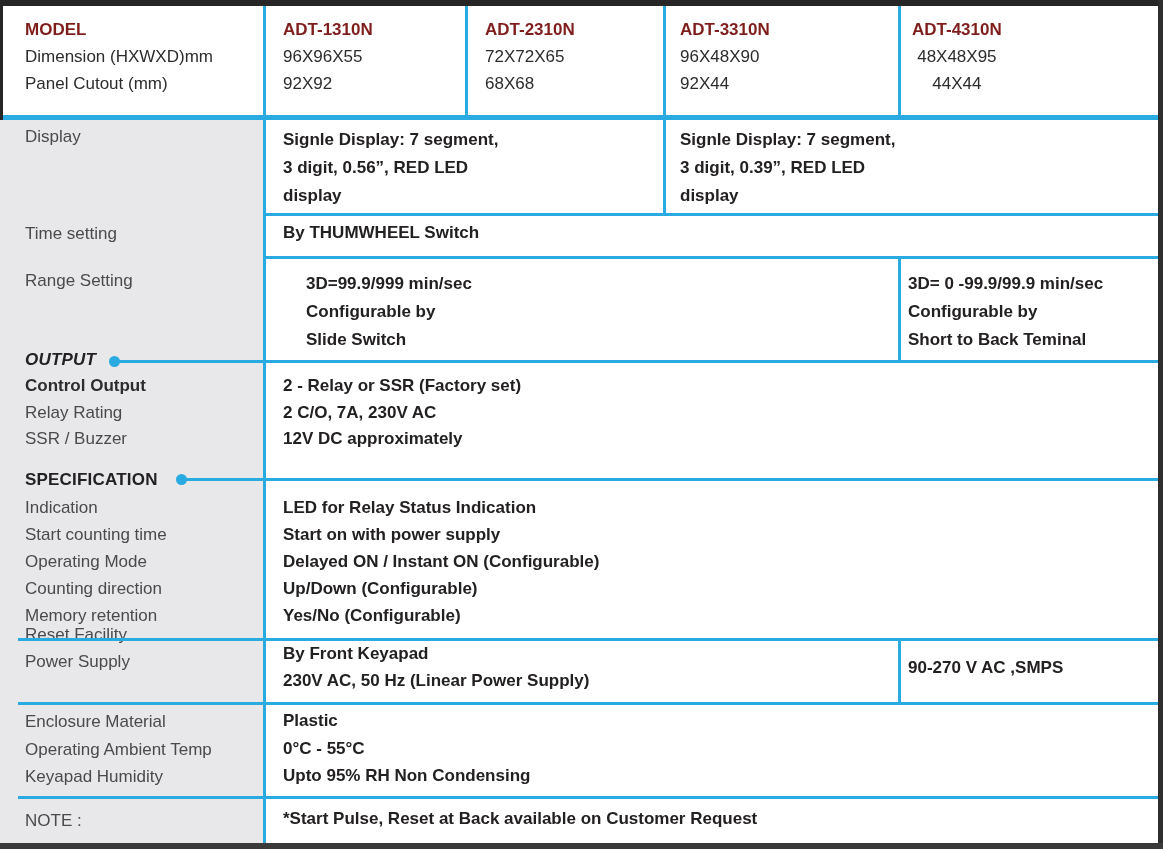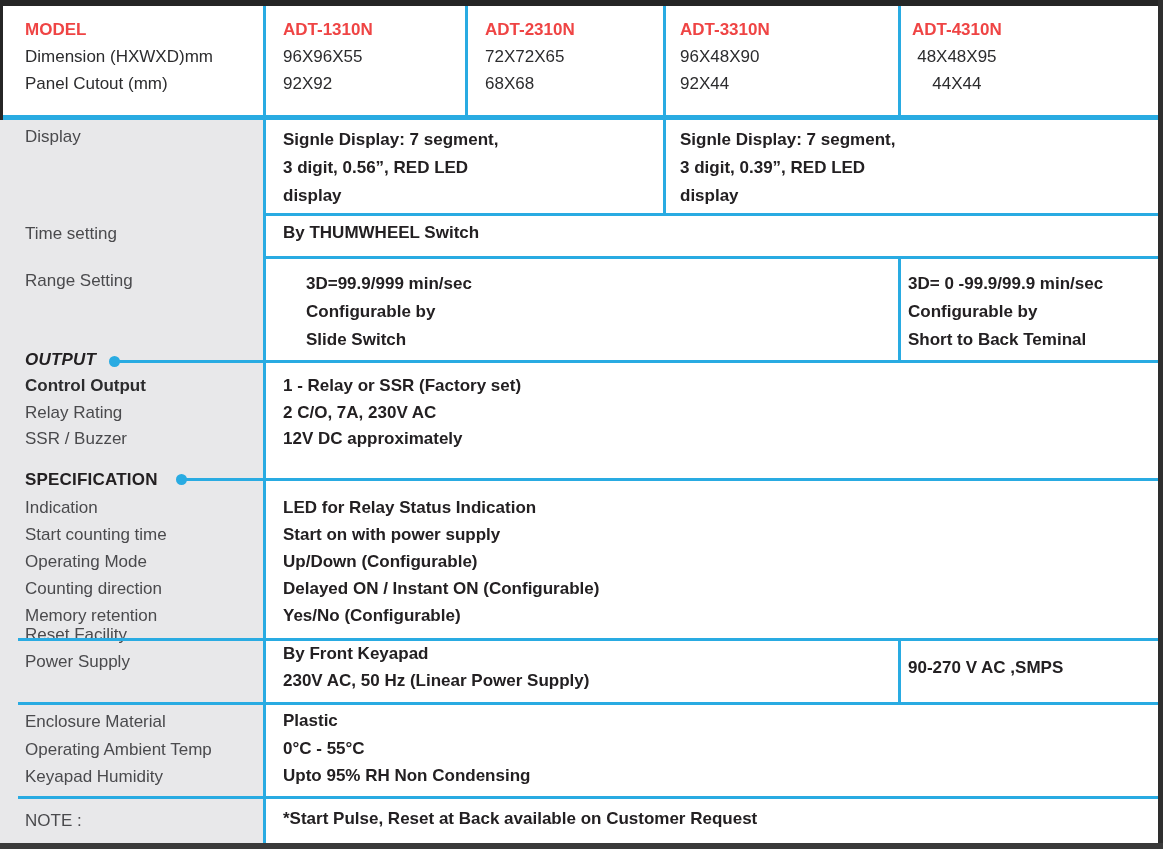--- a/index.html
+++ b/index.html
@@ -7,21 +7,21 @@
     position:relative;
     width:1163px;height:849px;
     background:#ffffff;
     font-family:"Liberation Sans", sans-serif;
     overflow:hidden;
   }
   .t{position:absolute;white-space:nowrap;}
   .lab{font-size:17px;font-weight:400;color:#4a4a4d;}
   .val{font-size:17px;font-weight:700;color:#232022;}
   .sec{font-size:17px;font-weight:700;color:#232022;letter-spacing:.2px;}
-  .hdr{font-size:17px;font-weight:700;color:#ef4444;}
+  .hdr{font-size:17px;font-weight:700;color:#7f1d1d;}
   .hdr2{font-size:17px;font-weight:400;color:#2c2c2e;}
   .hline{position:absolute;background:#29abe2;height:3px;}
   .vline{position:absolute;background:#29abe2;width:3px;}
   .dot{position:absolute;width:11px;height:11px;border-radius:50%;background:#29abe2;}
   .bar{position:absolute;background:#262626;}
   .lh27 > div{line-height:27px;}
   .lh28 > div{line-height:28px;}
   .lh26 > div{line-height:26.5px;}
   .lh275 > div{line-height:27.5px;}
   .graycol{position:absolute;background:#e8e8ea;}
@@ -97,41 +97,41 @@
   <div class="t sec" style="left:25px;top:350px;font-style:italic;">OUTPUT</div>
   <div class="dot" style="left:109px;top:356px;"></div>
 
   <div class="t lh26" style="left:25px;top:373px;">
     <div class="lab" style="font-weight:700;color:#2c2c2e;">Control Output</div>
     <div class="lab">Relay Rating</div>
     <div class="lab">SSR / Buzzer</div>
   </div>
 
   <div class="t lh26" style="left:283px;top:373px;">
-    <div class="val">1 - Relay or SSR (Factory set)</div>
+    <div class="val">2 - Relay or SSR (Factory set)</div>
     <div class="val">2 C/O, 7A, 230V AC</div>
     <div class="val">12V DC approximately</div>
   </div>
 
   <div class="t sec" style="left:25px;top:470px;">SPECIFICATION</div>
   <div class="dot" style="left:176px;top:474px;"></div>
 
   <div class="t lh27" style="left:25px;top:494px;">
     <div class="lab">Indication</div>
     <div class="lab">Start counting time</div>
     <div class="lab">Operating Mode</div>
     <div class="lab">Counting direction</div>
     <div class="lab">Memory retention</div>
   </div>
 
   <div class="t lh27" style="left:283px;top:494px;">
     <div class="val">LED for Relay Status Indication</div>
     <div class="val">Start on with power supply</div>
+    <div class="val">Delayed ON / Instant ON (Configurable)</div>
     <div class="val">Up/Down (Configurable)</div>
-    <div class="val">Delayed ON / Instant ON (Configurable)</div>
     <div class="val">Yes/No (Configurable)</div>
   </div>
 
   <div class="t lh26" style="left:25px;top:622px;">
     <div class="lab">Reset Facility</div>
     <div class="lab">Power Supply</div>
   </div>
 
   <div class="t lh26" style="left:283px;top:641px;">
     <div class="val">By Front Keyapad</div>

